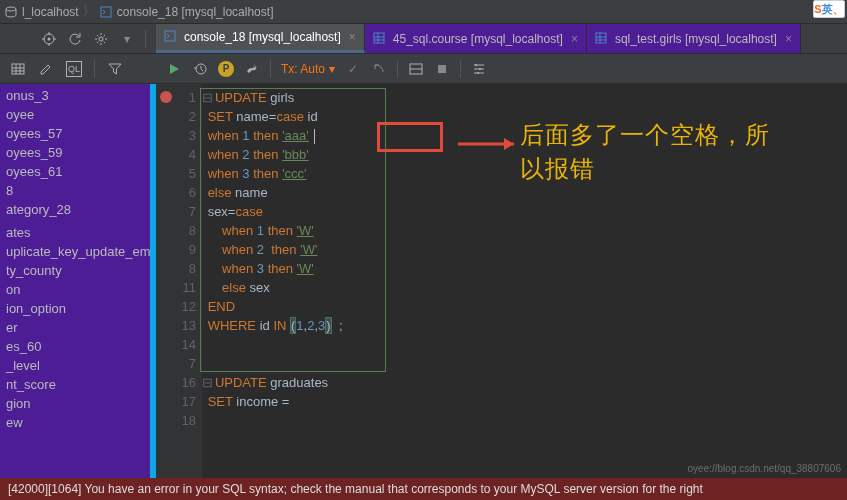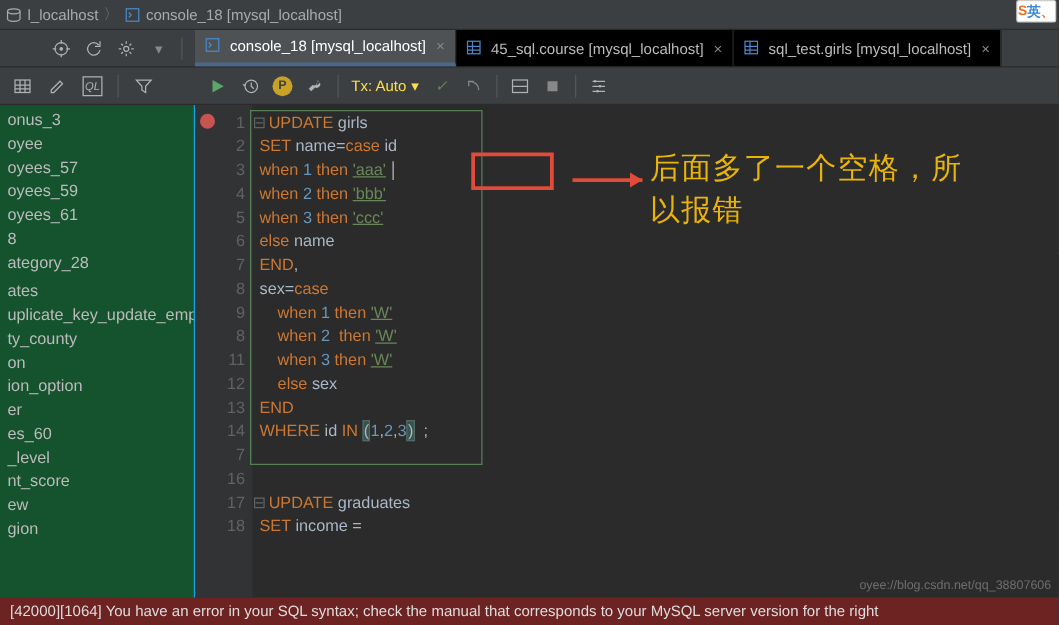--- a/index.html
+++ b/index.html
@@ -4,34 +4,34 @@
 <style>
   * { margin:0; padding:0; box-sizing:border-box; font-family: "Segoe UI", Arial, sans-serif; }
   body { width:847px; height:500px; background:#3c3f41; color:#bbbbbb; overflow:hidden; position:relative; font-size:12px; }
   .breadcrumb { height:24px; background:#3c3f41; border-bottom:1px solid #2b2b2b; display:flex; align-items:center; padding:0 4px; color:#aaa; font-size:12px; }
   .breadcrumb .sep { margin:0 4px; color:#777; }
   .breadcrumb .icon { width:14px; height:14px; display:inline-flex; align-items:center; justify-content:center; margin-right:4px; }
   .top-row { display:flex; height:30px; border-bottom:1px solid #2b2b2b; }
   .left-tools { width:156px; display:flex; align-items:center; justify-content:flex-end; gap:10px; padding-right:10px; }
   .left-tools .ico { width:16px; height:16px; display:flex; align-items:center; justify-content:center; color:#aeb2b5; cursor:pointer; }
   .tabs { flex:1; display:flex; align-items:stretch; }
-  .tab { display:flex; align-items:center; padding:0 8px; border-right:1px solid #2b2b2b; background:#000000; gap:6px; font-size:12px; color:#bbb; cursor:pointer; }
+  .tab { display:flex; align-items:center; padding:0 8px; border-right:1px solid #2b2b2b; background:#4c1d95; gap:6px; font-size:12px; color:#bbb; cursor:pointer; }
   .tab.active { background:#4e5254; color:#fff; }
   .tab .tab-icon { width:14px; height:14px; }
   .tab .close { color:#888; margin-left:2px; }
   .second-row { display:flex; height:30px; border-bottom:1px solid #2b2b2b; }
   .left-tools2 { width:156px; display:flex; align-items:center; gap:12px; padding-left:10px; }
-  .left-tools2 .ico, .runbar .ico { width:16px; height:16px; display:flex; align-items:center; justify-content:center; color:#aeb2b5; cursor:pointer;font-style:italic; }
+  .left-tools2 .ico, .runbar .ico { width:16px; height:16px; display:flex; align-items:center; justify-content:center; color:#aeb2b5; cursor:pointer; }
   .runbar { flex:1; display:flex; align-items:center; gap:10px; padding-left:10px; }
   .runbar .play { color:#59a869; }
   .runbar .pcircle { width:16px; height:16px; border-radius:50%; background:#c9a227; color:#3c3f41; display:flex; align-items:center; justify-content:center; font-size:10px; font-weight:bold; }
-  .runbar .txauto { color:#fde047; display:flex; align-items:center; gap:4px; }
+  .runbar .txauto { color:#f97316; display:flex; align-items:center; gap:4px; }
   .runbar .vsep { width:1px; height:18px; background:#555; }
   .main { display:flex; height:calc(500px - 24px - 30px - 30px - 22px); }
-  .sidebar { width:156px; background:#14532d; border-right:1px solid #0ea5e9; overflow:hidden; padding-top:2px; }
+  .sidebar { width:156px; background:#4c1d95; border-right:6px solid #0ea5e9; overflow:hidden; padding-top:2px; }
   .sidebar .item { padding:2px 6px; color:#bbb; font-size:13px; white-space:nowrap; overflow:hidden; text-overflow:clip; cursor:pointer; }
   .editor { flex:1; background:#2b2b2b; position:relative; display:flex; }
   .gutter { width:46px; background:#313335; color:#606366; text-align:right; padding:4px 6px 0 0; font-family: "Consolas","Menlo",monospace; font-size:13px; line-height:19px; }
   .gutter .ln { height:19px; position:relative; }
   .gutter .err-dot { position:absolute; left:4px; top:3px; width:12px; height:12px; border-radius:50%; background:#c75450; }
   .code { flex:1; padding:4px 0 0 0; font-family:"Consolas","Menlo",monospace; font-size:13px; line-height:19px; color:#a9b7c6; position:relative; }
   .code .line { height:19px; white-space:pre; }
   .kw { color:#cc7832; }
   .id { color:#a9b7c6; }
   .str { color:#6a8759;text-decoration:underline; }
@@ -224,22 +224,22 @@
       <div class="item"></div>
       <div class="item">ates</div>
       <div class="item">uplicate_key_update_employ</div>
       <div class="item">ty_county</div>
       <div class="item">on</div>
       <div class="item">ion_option</div>
       <div class="item">er</div>
       <div class="item">es_60</div>
       <div class="item">_level</div>
       <div class="item">nt_score</div>
+      <div class="item">gion</div>
       <div class="item">ew</div>
-      <div class="item">gion</div>
     </div>
   <div class="editor">
     <div class="gutter" id="gutter">
         <div class="ln">1<span class="err-dot"></span></div>
         <div class="ln">2</div>
         <div class="ln">3</div>
         <div class="ln">4</div>
         <div class="ln">5</div>
         <div class="ln">6</div>
         <div class="ln">7</div>
@@ -255,21 +255,20 @@
         <div class="ln">17</div>
         <div class="ln">18</div>
       </div>
     <div class="code" id="code">
         <div class="line"><span class="collapse-mark">⊟</span><span class="kw">UPDATE</span> <span class="id">girls</span></div>
         <div class="line"><span class="collapse-mark"> </span><span class="kw">SET</span> <span class="id">name</span>=<span class="kw">case</span> <span class="id">id</span></div>
         <div class="line"><span class="collapse-mark"> </span><span class="kw">when</span> <span class="num">1</span> <span class="kw">then</span> <span class="str">'aaa'</span> <span class="caret"></span></div>
         <div class="line"><span class="collapse-mark"> </span><span class="kw">when</span> <span class="num">2</span> <span class="kw">then</span> <span class="str">'bbb'</span></div>
         <div class="line"><span class="collapse-mark"> </span><span class="kw">when</span> <span class="num">3</span> <span class="kw">then</span> <span class="str">'ccc'</span></div>
         <div class="line"><span class="collapse-mark"> </span><span class="kw">else</span> <span class="id">name</span></div>
-        <div class="line"><span class="collapse-mark"> </span><span class="kw">END</span><span class="punct">,</span></div>
         <div class="line"><span class="collapse-mark"> </span><span class="id">sex</span>=<span class="kw">case</span></div>
         <div class="line"><span class="collapse-mark"> </span>    <span class="kw">when</span> <span class="num">1</span> <span class="kw">then</span> <span class="str">'W'</span></div>
         <div class="line"><span class="collapse-mark"> </span>    <span class="kw">when</span> <span class="num">2</span>  <span class="kw">then</span> <span class="str">'W'</span></div>
         <div class="line"><span class="collapse-mark"> </span>    <span class="kw">when</span> <span class="num">3</span> <span class="kw">then</span> <span class="str">'W'</span></div>
         <div class="line"><span class="collapse-mark"> </span>    <span class="kw">else</span> <span class="id">sex</span></div>
         <div class="line"><span class="collapse-mark"> </span><span class="kw">END</span></div>
         <div class="line"><span class="collapse-mark"> </span><span class="kw">WHERE</span> <span class="id">id</span> <span class="kw">IN</span> <span class="paren-hl">(</span><span class="num">1</span>,<span class="num">2</span>,<span class="num">3</span><span class="paren-hl">)</span>  <span class="punct">;</span></div>
         <div class="line"><span class="collapse-mark"> </span></div>
         <div class="line"><span class="collapse-mark"> </span></div>
         <div class="line"><span class="collapse-mark">⊟</span><span class="kw">UPDATE</span> <span class="id">graduates</span></div>

